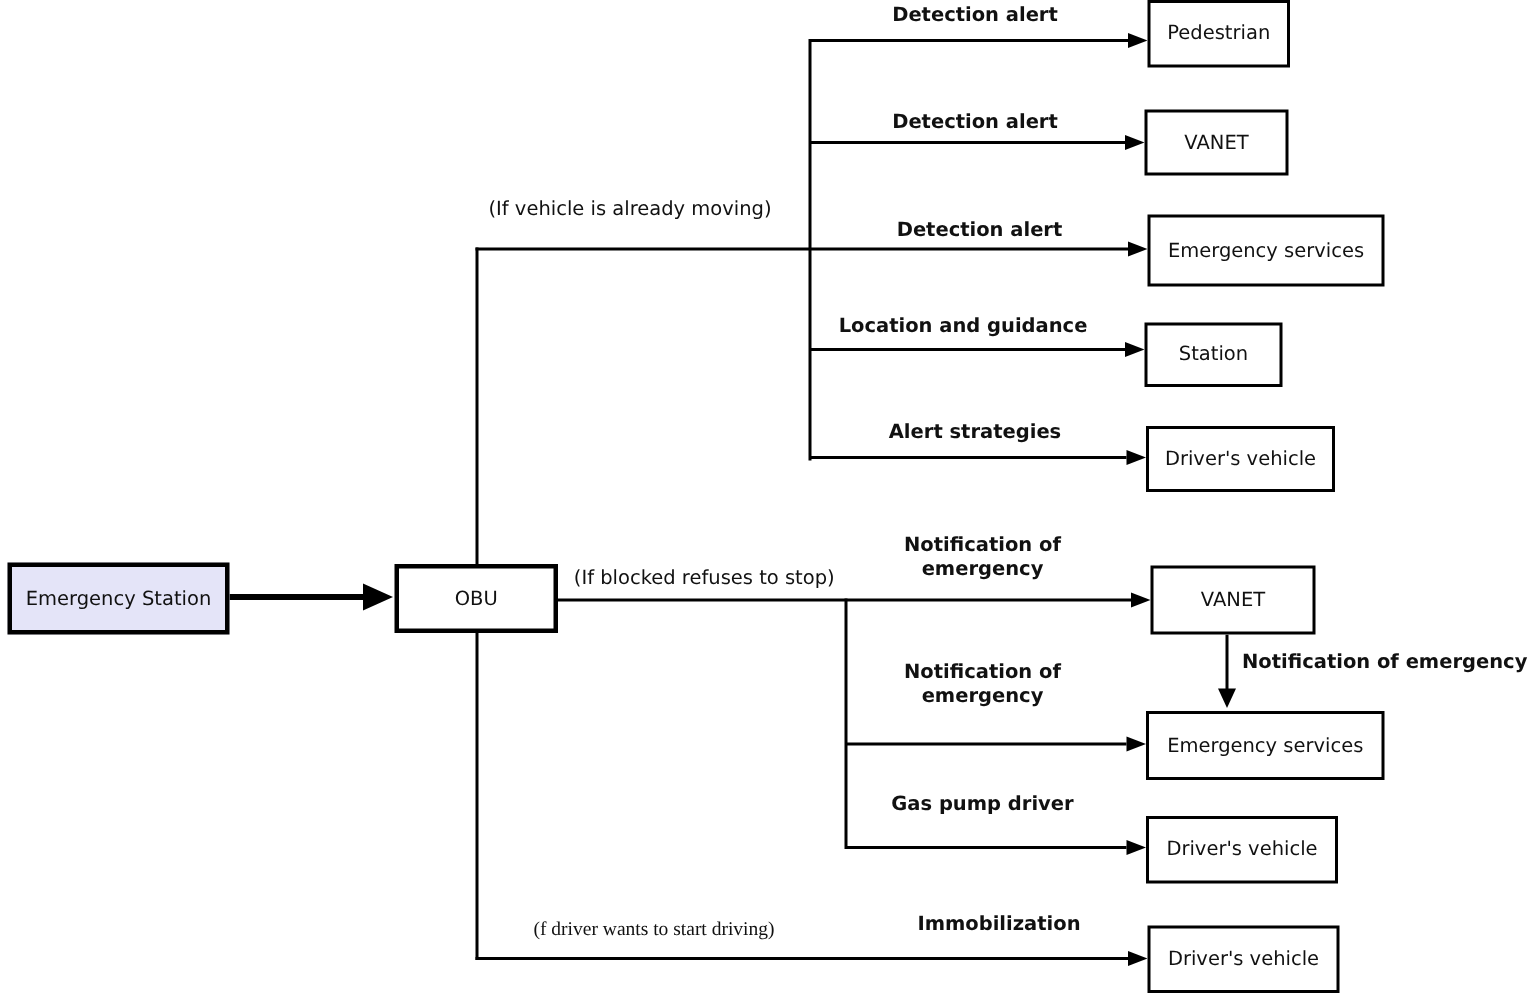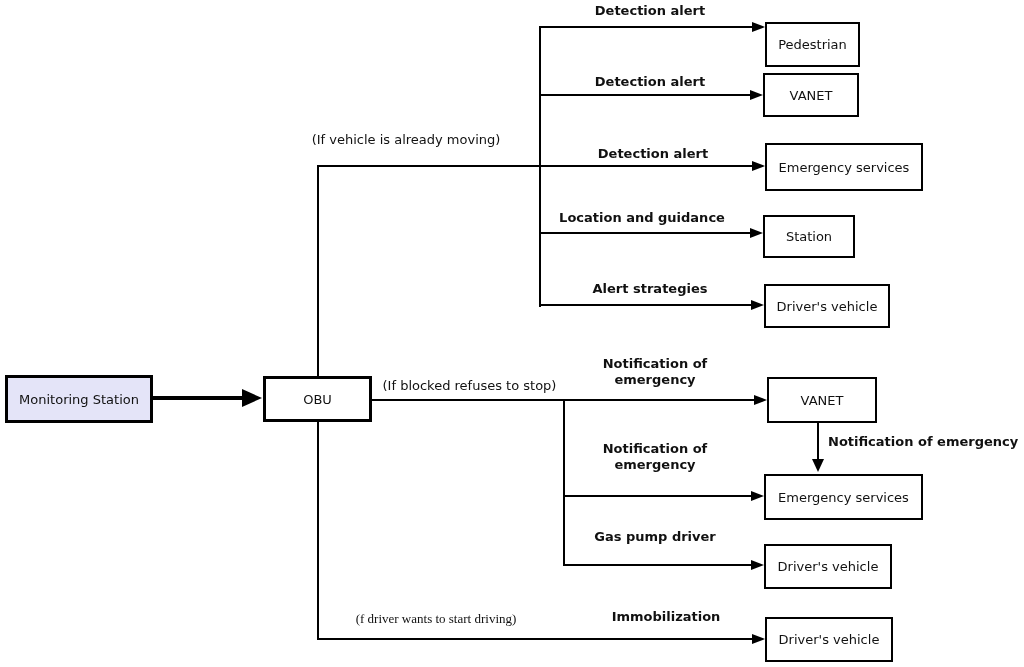--- a/index.html
+++ b/index.html
@@ -67,36 +67,36 @@
   <div class="line" style="left:564px;top:564px;width:187px;height:2px;"></div>
   <div class="arr-r" style="left:751px;top:560px;"></div>
 
   <div class="line" style="left:817px;top:423px;width:2px;height:38px;"></div>
   <div class="arr-d" style="left:812px;top:459px;"></div>
 
   <div class="line" style="left:317px;top:422px;width:2px;height:218px;"></div>
   <div class="line" style="left:317px;top:638px;width:435px;height:2px;"></div>
   <div class="arr-r" style="left:752px;top:634px;"></div>
 
-  <div class="node accent thick" style="left:5px;top:375px;width:148px;height:48px;">Monitoring Station</div>
+  <div class="node accent thick" style="left:5px;top:375px;width:148px;height:48px;">Emergency Station</div>
   <div class="node thick" style="left:263px;top:376px;width:109px;height:46px;">OBU</div>
 
-  <div class="node" style="left:765px;top:22px;width:95px;height:45px;">Pedestrian</div>
+  <div class="node" style="left:765px;top:0;width:95px;height:45px;">Pedestrian</div>
   <div class="node" style="left:763px;top:73px;width:96px;height:44px;">VANET</div>
   <div class="node" style="left:765px;top:143px;width:158px;height:48px;">Emergency services</div>
   <div class="node" style="left:763px;top:215px;width:92px;height:43px;">Station</div>
   <div class="node" style="left:764px;top:284px;width:126px;height:44px;">Driver's vehicle</div>
 
   <div class="node" style="left:767px;top:377px;width:110px;height:46px;">VANET</div>
   <div class="node" style="left:764px;top:474px;width:159px;height:46px;">Emergency services</div>
   <div class="node" style="left:764px;top:544px;width:128px;height:45px;">Driver's vehicle</div>
   <div class="node" style="left:765px;top:617px;width:128px;height:45px;">Driver's vehicle</div>
 
 
-  <div class="lbl" style="left:306px;top:132px;width:200px;">(If vehicle is already moving)</div>
+  <div class="lbl" style="left:320px;top:132px;width:200px;">(If vehicle is already moving)</div>
 
   <div class="lbl bold" style="left:555px;top:3px;width:190px;">Detection alert</div>
   <div class="lbl bold" style="left:555px;top:74px;width:190px;">Detection alert</div>
   <div class="lbl bold" style="left:558px;top:146px;width:190px;">Detection alert</div>
   <div class="lbl bold" style="left:555px;top:281px;width:190px;">Alert strategies</div>
   <div class="lbl bold" style="left:547px;top:210px;width:190px;">Location and guidance</div>
 
   <div class="lbl" style="left:377px;top:378px;width:185px;">(If blocked refuses to stop)</div>
 
   <div class="lbl bold" style="left:575px;top:356px;width:160px;">

